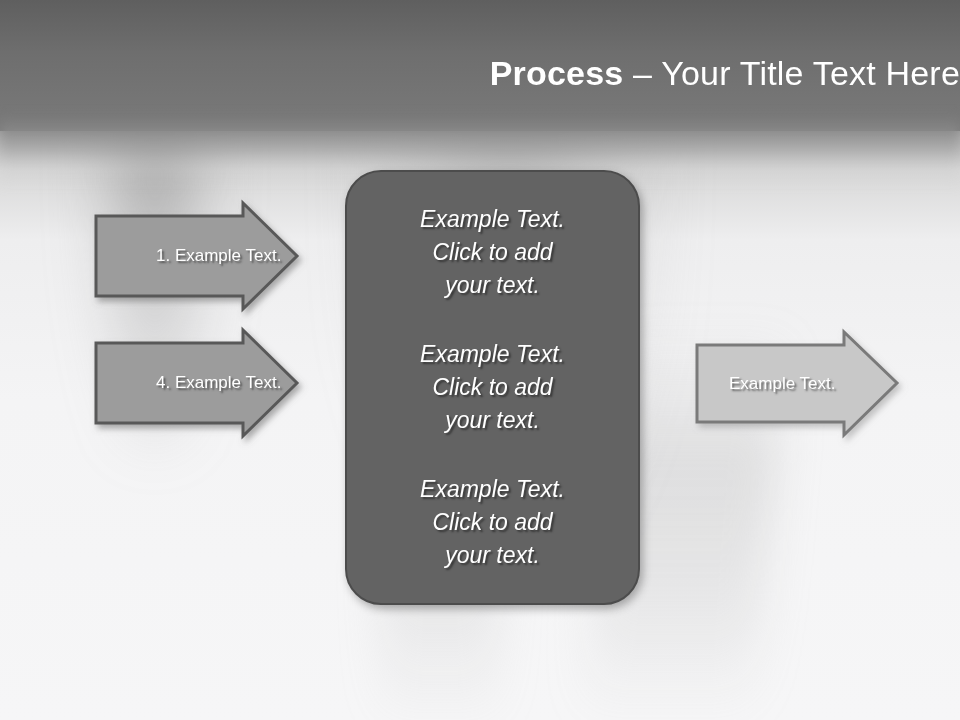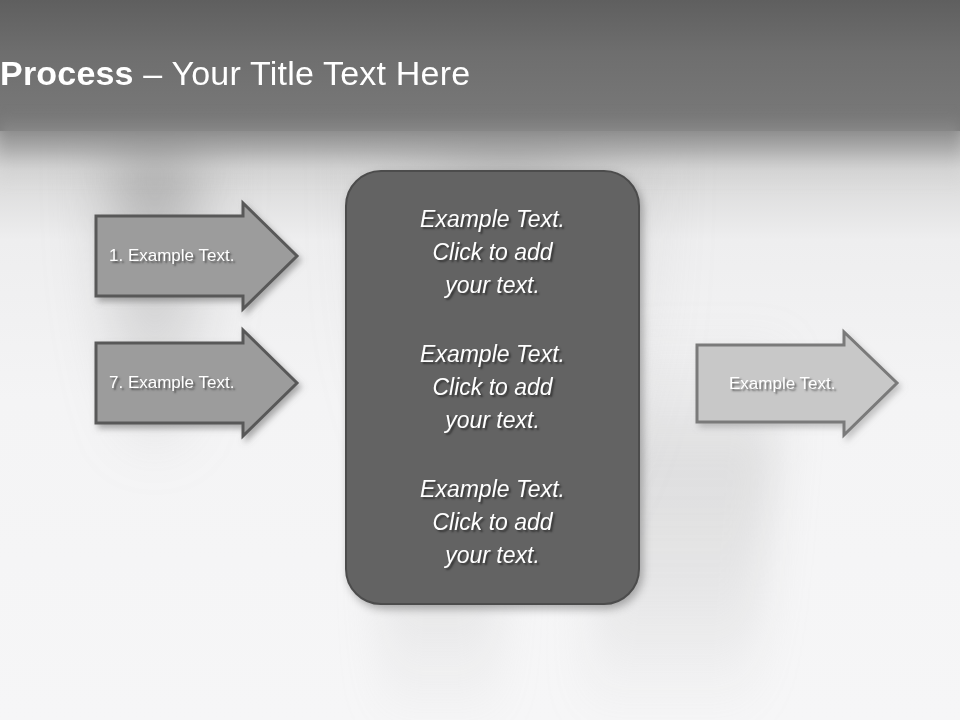--- a/index.html
+++ b/index.html
@@ -104,21 +104,21 @@
       rgba(200,200,200,0.35) 65%,
       rgba(240,240,240,0.0) 100%);
     filter: blur(6px);
   }
 
   .slide-title {
     position: absolute;
     left: 0;
     top: 52px;
     width: 960px;
-    text-align: left;
+    text-align: right;
     color: #ffffff;
     font-size: 34px;
     line-height: 42px;
     letter-spacing: 0.2px;
     white-space: nowrap;
   }
   .slide-title .t-bold { font-weight: 700; }
   .slide-title .t-reg  { font-weight: 400; }
 
   
@@ -168,21 +168,21 @@
     position: relative;
     z-index: 2;
     color: #ffffff;
     font-size: 17px;
     line-height: 20px;
     white-space: nowrap;
     text-shadow: 2px 2px 2px rgba(55,55,55,0.70);
   }
 
   
-  .arrow-left { width: 203px; height: 108px; }
+  .arrow-left { width: 203px; height: 108px; padding-left: 47px; }
   .arrow-left .arrow-label {
     margin-left: 14px;
   }
 
   .arrow-l1 { left: 95px; top: 202px; }
   .arrow-l2 { left: 95px; top: 329px; }
   .arrow-l3 { left: 95px; top: 456px; }
 
   .arrow-right { left: 696px; top: 331px; width: 202px; height: 105px; }
   .arrow-right .arrow-label {
@@ -221,21 +221,21 @@
 
   <div class="arrow arrow-left arrow-l2">
     <svg class="arrow-svg" width="203" height="108" viewBox="0 0 203 108">
       <defs>
         <filter id="shL2" x="-30%" y="-30%" width="180%" height="180%">
           <feDropShadow dx="3" dy="4" stdDeviation="3.2" flood-color="#6a6a6a" flood-opacity="0.55"></feDropShadow>
         </filter>
       </defs>
       <polygon points="1,14 148,14 148,1 202,54 148,107 148,94 1,94" fill="#9c9c9c" stroke="#595959" stroke-width="3" filter="url(#shL2)"></polygon>
     </svg>
-    <span class="arrow-label">7. Example Text.</span>
+    <span class="arrow-label">4. Example Text.</span>
   </div>
 
 
   <div class="center-panel">
     <div class="panel-block">Example Text.
 Click  to add
 your text.</div>
     <div class="panel-block">Example Text.
 Click  to add
 your text.</div>

